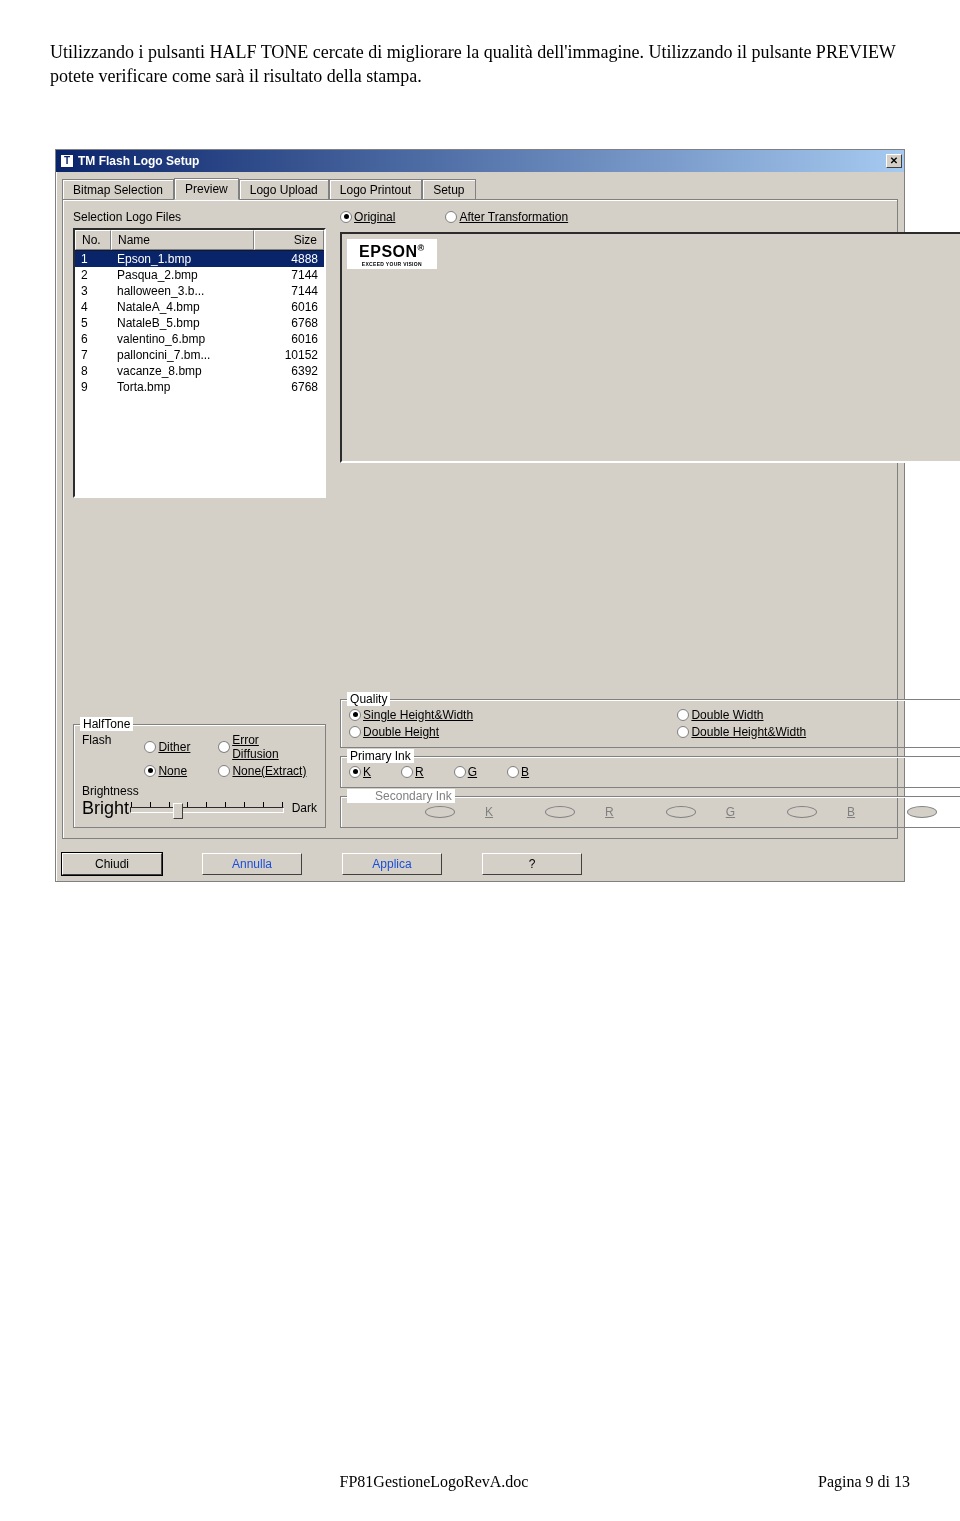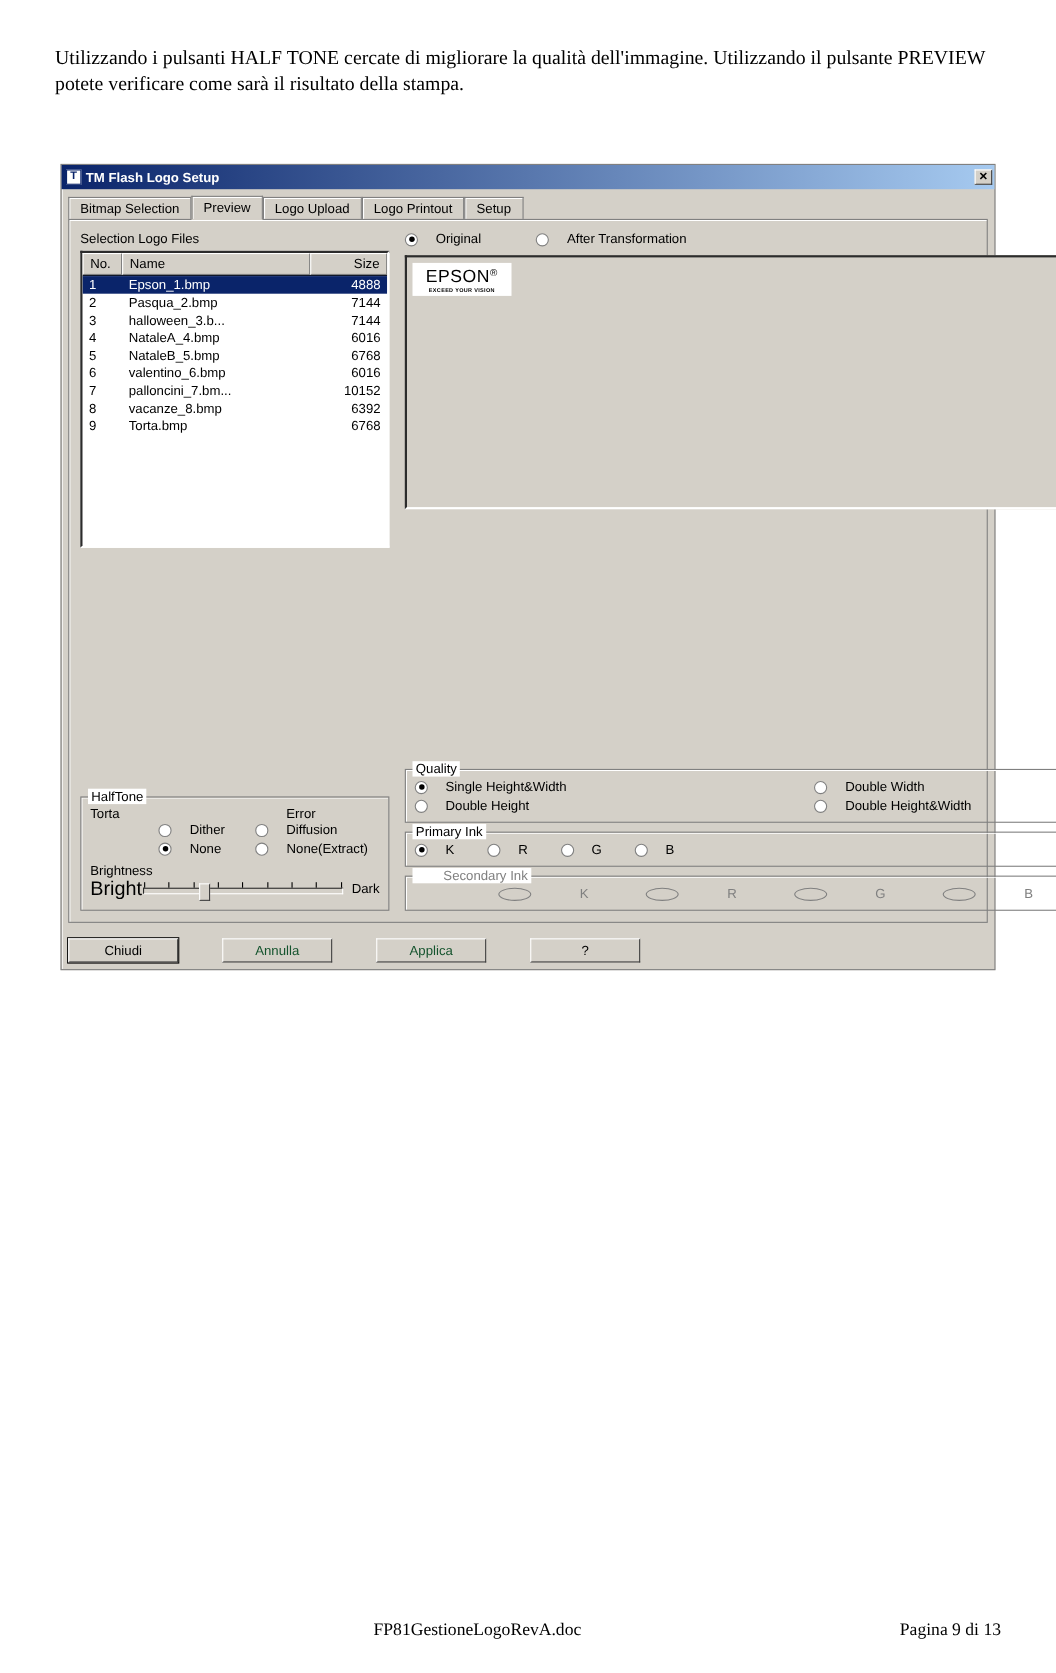--- a/index.html
+++ b/index.html
@@ -115,21 +115,21 @@
     padding:8px 8px 8px 8px;
     margin-top:8px;
     position:relative;
   }
   .group > .legend {
     position:absolute; top:-8px; left:6px;
     background:#ffffff; padding:0 3px; font-size:12px;
   }
   .group.disabled, .group.disabled * { color:#808080 !important;padding-left:28px; }
   
-  .radio { display:inline-flex; align-items:flex-end; gap:16px; font-size:12px; margin-right:10px; cursor:default;}
+  .radio { display:inline-flex; align-items:center; gap:2px; font-size:12px; margin-right:10px; cursor:default;text-decoration:underline;}
   .radio .dot {
     width:12px;height:12px;border-radius:50%;
     background:#fff;border:1px solid #808080;
     display:inline-flex;align-items:center;justify-content:center;
   }
   .radio.on .dot::after{content:"";width:5px;height:5px;border-radius:50%;background:#000;}
   .radio.disabled .dot{background:#d4d0c8}
   
   .slider {
     height:6px;background:#d4d0c8;border:1px inset #fff;
@@ -146,35 +146,35 @@
   .toprow { display:flex; gap:40px; margin-bottom:8px; }
   .preview {
     flex:1;background:#d4d0c8;
     border:2px inset #fff;border-top-color:#808080;border-left-color:#808080;
     height:300px;position:relative;
   }
   .logo {
     position:absolute;top:5px;left:5px;
     background:#fff;padding:4px 12px 2px 12px;text-align:center;
   }
-  .logo .big{font-weight:400;font-size:16px;letter-spacing:0.5px;font-family:Arial,sans-serif}
+  .logo .big{font-weight:700;font-size:16px;letter-spacing:0.5px;font-family:Arial,sans-serif}
   .logo .big .reg{font-size:9px;vertical-align:top}
   .logo .tag{font-size:5px;font-weight:bold;letter-spacing:0.3px;font-family:Arial,sans-serif}
   
   .btnrow { display:flex; gap:40px; justify-content:flex-start; margin-top:14px; }
   .wbtn {
     min-width:100px;text-align:center;
     padding:3px 12px;font-size:12px;
     background:#d4d0c8;
     border:1px solid #fff;
     border-right-color:#404040;border-bottom-color:#404040;
     cursor:default;
   }
   .wbtn.def{ box-shadow:0 0 0 1px #000; }
-  .wbtn.dis{ color:#14532d; }
+  .wbtn.dis{ color:#1d4ed8; }
   
   .doc-footer{
     position:absolute;bottom:30px;left:50px;right:50px;
     display:flex;justify-content:space-between;font-size:16px;
   }
 </style>
 </head>
 <body>
 
 <div class="page">
@@ -255,21 +255,21 @@
                   </div>
                 </div>
             </div>
 
             <div style="flex:1"></div>
 
 
             <div class="group">
               <span class="legend">HalfTone</span>
               <div style="display:flex;align-items:flex-start;gap:8px;margin-bottom:6px">
-                <span style="width:55px;font-size:12px">Torta</span>
+                <span style="width:55px;font-size:12px">Flash</span>
                 <div id="ht-methods" style="display:grid;grid-template-columns:auto auto;column-gap:18px;row-gap:3px">
                     <span class="radio">
                       <span class="dot"></span>
                       <span>Dither</span>
                     </span>
                     <span class="radio">
                       <span class="dot"></span>
                       <span>Error Diffusion</span>
                     </span>
                     <span class="radio on">

